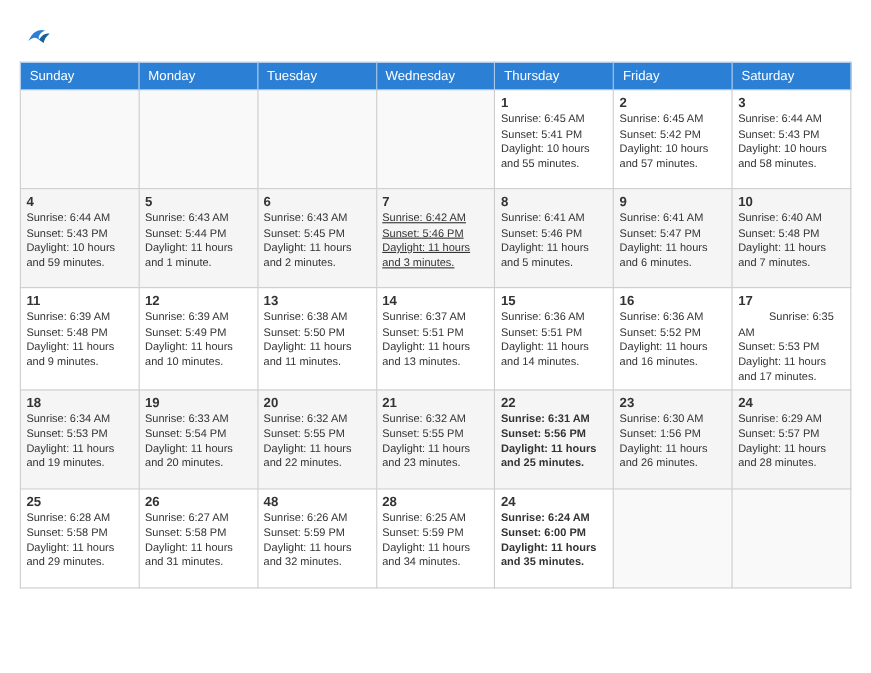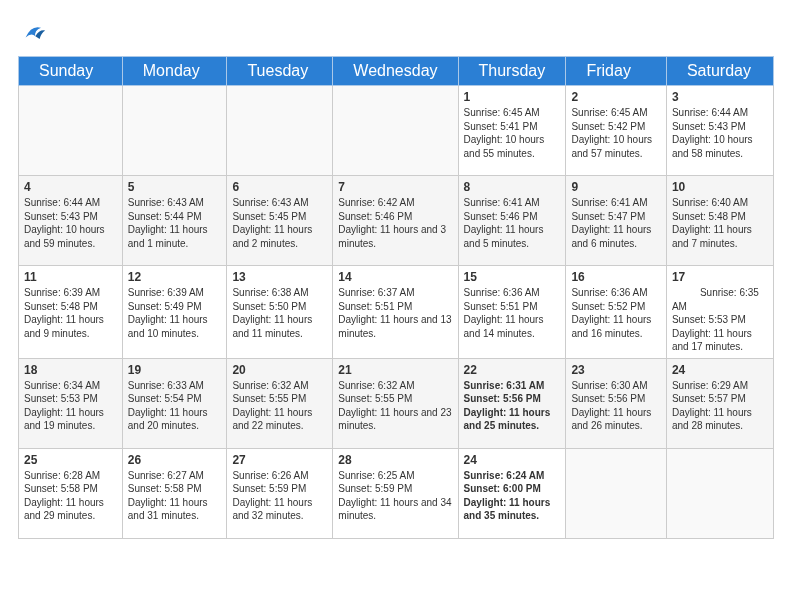--- a/index.html
+++ b/index.html
@@ -52,22 +52,22 @@
     }
     .calendar {
       width: 100%;
       border-collapse: collapse;
       font-size: 10.5px;
     }
     .calendar th {
       background-color: #2b7fd4;
       color: #fff;
       text-align: left;
-      padding: 5px 20px;
-      font-size: 16px;
+      padding: 5px 8px;
+      font-size: 12px;
       font-weight: normal;
       border: 1px solid #aac8e8;
     }
     .calendar td {
       border: 1px solid #ccc;
       vertical-align: top;
       padding: 4px 5px;
       width: 108px;
       height: 90px;
       color: #333;
@@ -147,21 +147,21 @@
         <tr>
           <td><span class="day-num">4</span><span class="day-info" style="white-space: pre-line;">Sunrise: 6:44 AM
 Sunset: 5:43 PM
 Daylight: 10 hours and 59 minutes.</span></td>
           <td><span class="day-num">5</span><span class="day-info" style="white-space: pre-line;">Sunrise: 6:43 AM
 Sunset: 5:44 PM
 Daylight: 11 hours and 1 minute.</span></td>
           <td><span class="day-num">6</span><span class="day-info" style="white-space: pre-line;">Sunrise: 6:43 AM
 Sunset: 5:45 PM
 Daylight: 11 hours and 2 minutes.</span></td>
-          <td><span class="day-num">7</span><span class="day-info" style="white-space: pre-line;">Sunrise: 6:42 AM
+          <td><span class="day-num">7</span><span class="day-info" style="white-space: pre-line; text-decoration: underline;">Sunrise: 6:42 AM
 Sunset: 5:46 PM
 Daylight: 11 hours and 3 minutes.</span></td>
           <td><span class="day-num">8</span><span class="day-info" style="white-space: pre-line;">Sunrise: 6:41 AM
 Sunset: 5:46 PM
 Daylight: 11 hours and 5 minutes.</span></td>
           <td><span class="day-num">9</span><span class="day-info" style="white-space: pre-line;">Sunrise: 6:41 AM
 Sunset: 5:47 PM
 Daylight: 11 hours and 6 minutes.</span></td>
           <td><span class="day-num">10</span><span class="day-info" style="white-space: pre-line;">Sunrise: 6:40 AM
 Sunset: 5:48 PM
@@ -200,34 +200,34 @@
           <td><span class="day-num">20</span><span class="day-info" style="white-space: pre-line;">Sunrise: 6:32 AM
 Sunset: 5:55 PM
 Daylight: 11 hours and 22 minutes.</span></td>
           <td><span class="day-num">21</span><span class="day-info" style="white-space: pre-line;">Sunrise: 6:32 AM
 Sunset: 5:55 PM
 Daylight: 11 hours and 23 minutes.</span></td>
           <td><span class="day-num">22</span><span class="day-info" style="white-space: pre-line; font-weight: bold;">Sunrise: 6:31 AM
 Sunset: 5:56 PM
 Daylight: 11 hours and 25 minutes.</span></td>
           <td><span class="day-num">23</span><span class="day-info" style="white-space: pre-line;">Sunrise: 6:30 AM
-Sunset: 5:56 PM
+Sunset: 1:56 PM
 Daylight: 11 hours and 26 minutes.</span></td>
           <td><span class="day-num">24</span><span class="day-info" style="white-space: pre-line;">Sunrise: 6:29 AM
 Sunset: 5:57 PM
 Daylight: 11 hours and 28 minutes.</span></td>
         </tr>
         <tr>
           <td><span class="day-num">25</span><span class="day-info" style="white-space: pre-line;">Sunrise: 6:28 AM
 Sunset: 5:58 PM
 Daylight: 11 hours and 29 minutes.</span></td>
           <td><span class="day-num">26</span><span class="day-info" style="white-space: pre-line;">Sunrise: 6:27 AM
 Sunset: 5:58 PM
 Daylight: 11 hours and 31 minutes.</span></td>
-          <td><span class="day-num">27</span><span class="day-info" style="white-space: pre-line;">Sunrise: 6:26 AM
+          <td><span class="day-num">48</span><span class="day-info" style="white-space: pre-line;">Sunrise: 6:26 AM
 Sunset: 5:59 PM
 Daylight: 11 hours and 32 minutes.</span></td>
           <td><span class="day-num">28</span><span class="day-info" style="white-space: pre-line;">Sunrise: 6:25 AM
 Sunset: 5:59 PM
 Daylight: 11 hours and 34 minutes.</span></td>
           <td><span class="day-num">24</span><span class="day-info" style="white-space: pre-line; font-weight: bold;">Sunrise: 6:24 AM
 Sunset: 6:00 PM
 Daylight: 11 hours and 35 minutes.</span></td>
           <td class="empty"></td>
           <td class="empty"></td>

